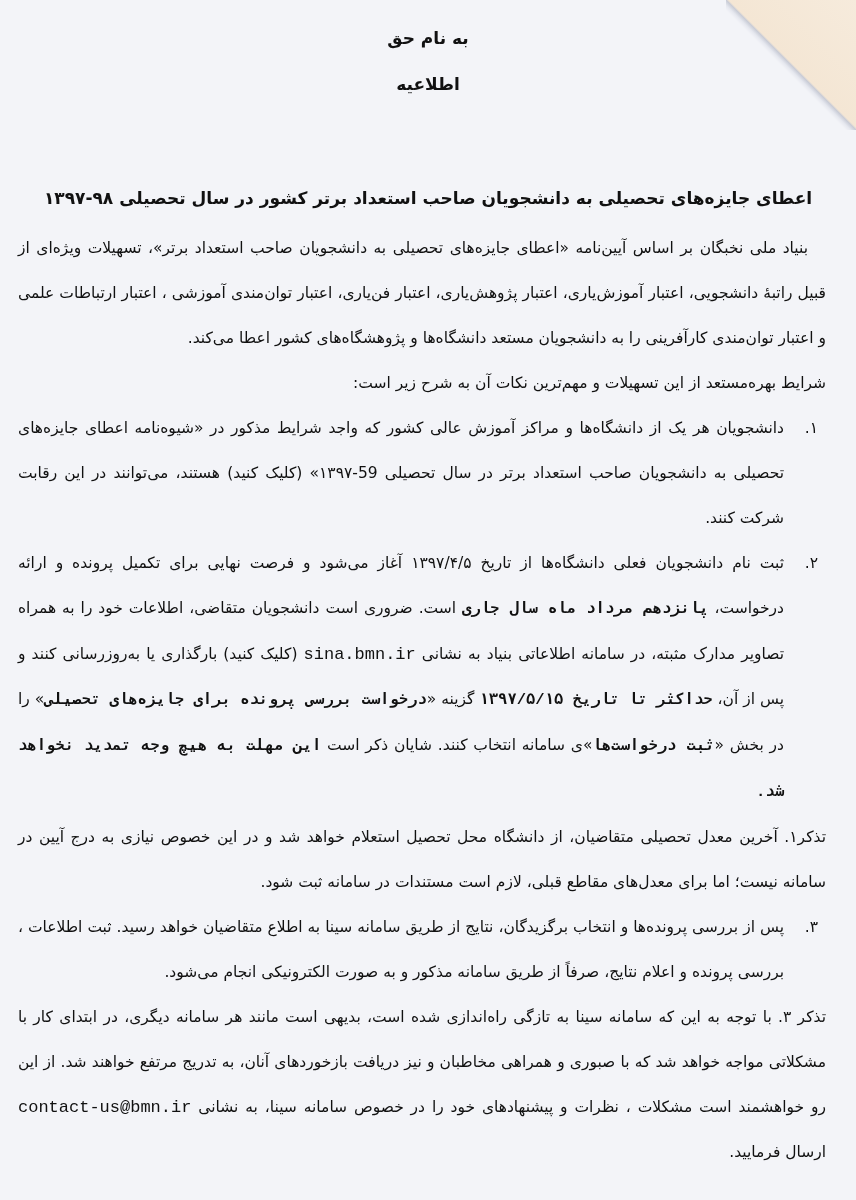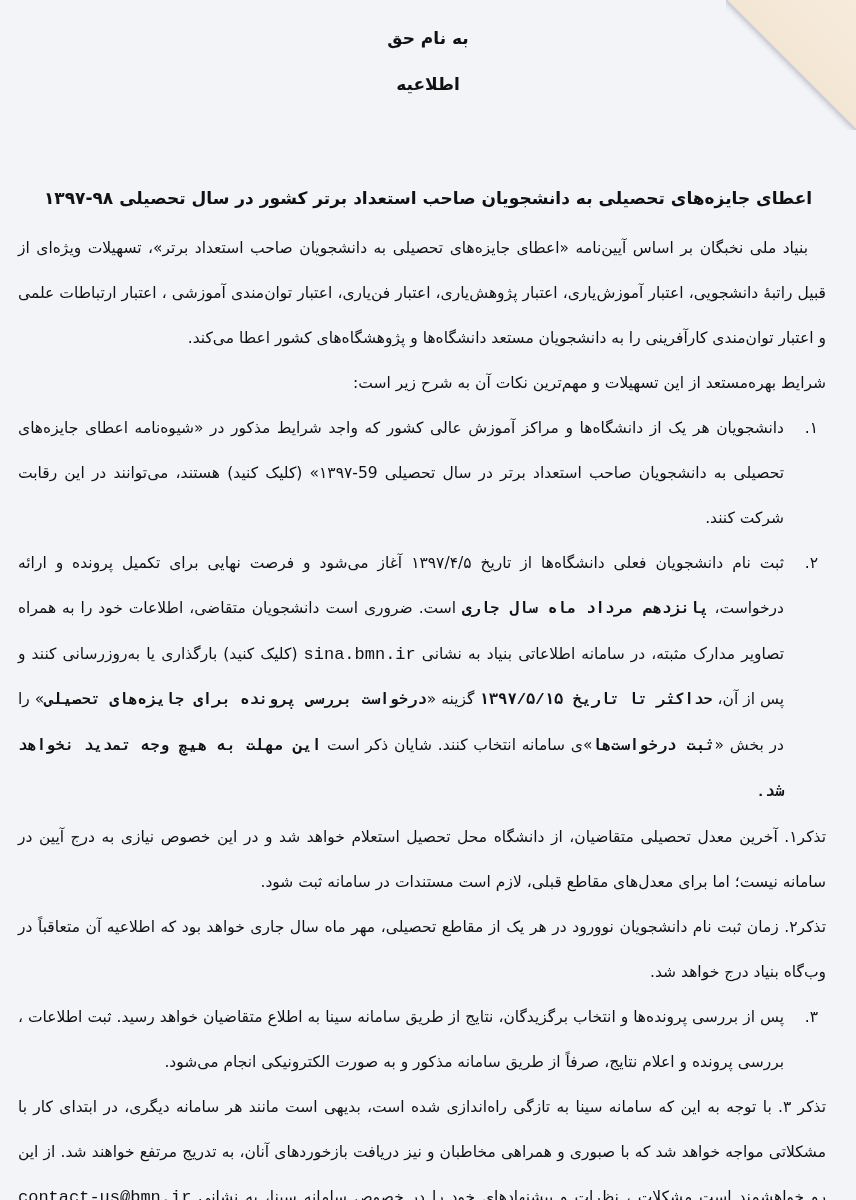--- a/index.html
+++ b/index.html
@@ -63,21 +63,20 @@
       <span class="num">۱.</span>
       <span class="txt">دانشجویان هر یک از دانشگاه‌ها و مراکز آموزش عالی کشور که واجد شرایط مذکور در «شیوه‌نامه اعطای جایزه‌های تحصیلی به دانشجویان صاحب استعداد برتر در سال تحصیلی 59-۱۳۹۷» (کلیک کنید) هستند، می‌توانند در این رقابت شرکت کنند.</span>
     </div>
 
     <div class="item">
       <span class="num">۲.</span>
       <span class="txt"><span>ثبت نام دانشجویان فعلی دانشگاه‌ها از تاریخ ۱۳۹۷/۴/۵ آغاز می‌شود و فرصت نهایی برای تکمیل پرونده و ارائه درخواست، </span><b>پانزدهم مرداد ماه سال جاری</b><span> است. ضروری است دانشجویان متقاضی، اطلاعات خود را به همراه تصاویر مدارک مثبته، در سامانه اطلاعاتی بنیاد به نشانی </span><span class="ltr">sina.bmn.ir</span><span> (کلیک کنید) بارگذاری یا به‌روزرسانی کنند و پس از آن، </span><b>حداکثر تا تاریخ ۱۳۹۷/۵/۱۵</b><span> گزینه «</span><b>درخواست بررسی پرونده برای جایزه‌های تحصیلی</b><span>» را در بخش «</span><b>ثبت درخواست‌ها</b><span>»ی سامانه انتخاب کنند. شایان ذکر است </span><b>این مهلت به هیچ وجه تمدید نخواهد شد.</b></span>
     </div>
 
     <p class="note"><span class="lbl">تذکر۱.</span><span> آخرین معدل تحصیلی متقاضیان، از دانشگاه محل تحصیل استعلام خواهد شد و در این خصوص نیازی به درج آیین در سامانه نیست؛ اما برای معدل‌های مقاطع قبلی، لازم است مستندات در سامانه ثبت شود.</span></p>
-    <p class="note"><span class="lbl">تذکر۲.</span><span> زمان ثبت نام دانشجویان نوورود در هر یک از مقاطع تحصیلی، مهر ماه سال جاری خواهد بود که اطلاعیه آن متعاقباً در وب‌گاه بنیاد درج خواهد شد.</span></p>
 
     <div class="item">
       <span class="num">۳.</span>
       <span class="txt">پس از بررسی پرونده‌ها و انتخاب برگزیدگان، نتایج از طریق سامانه سینا به اطلاع متقاضیان خواهد رسید. ثبت اطلاعات ، بررسی پرونده و اعلام نتایج، صرفاً از طریق سامانه مذکور و به صورت الکترونیکی انجام می‌شود.</span>
     </div>
 
     <p class="note"><span class="lbl">تذکر ۳.</span><span> با توجه به این که سامانه سینا به تازگی راه‌اندازی شده است، بدیهی است مانند هر سامانه دیگری، در ابتدای کار با مشکلاتی مواجه خواهد شد که با صبوری و همراهی مخاطبان و نیز دریافت بازخوردهای آنان، به تدریج مرتفع خواهند شد. از این رو خواهشمند است مشکلات ، نظرات و پیشنهادهای خود را در خصوص سامانه سینا، به نشانی </span><span class="ltr">contact-us@bmn.ir</span><span> ارسال فرمایید.</span></p>
   </div>
 </div>
 

